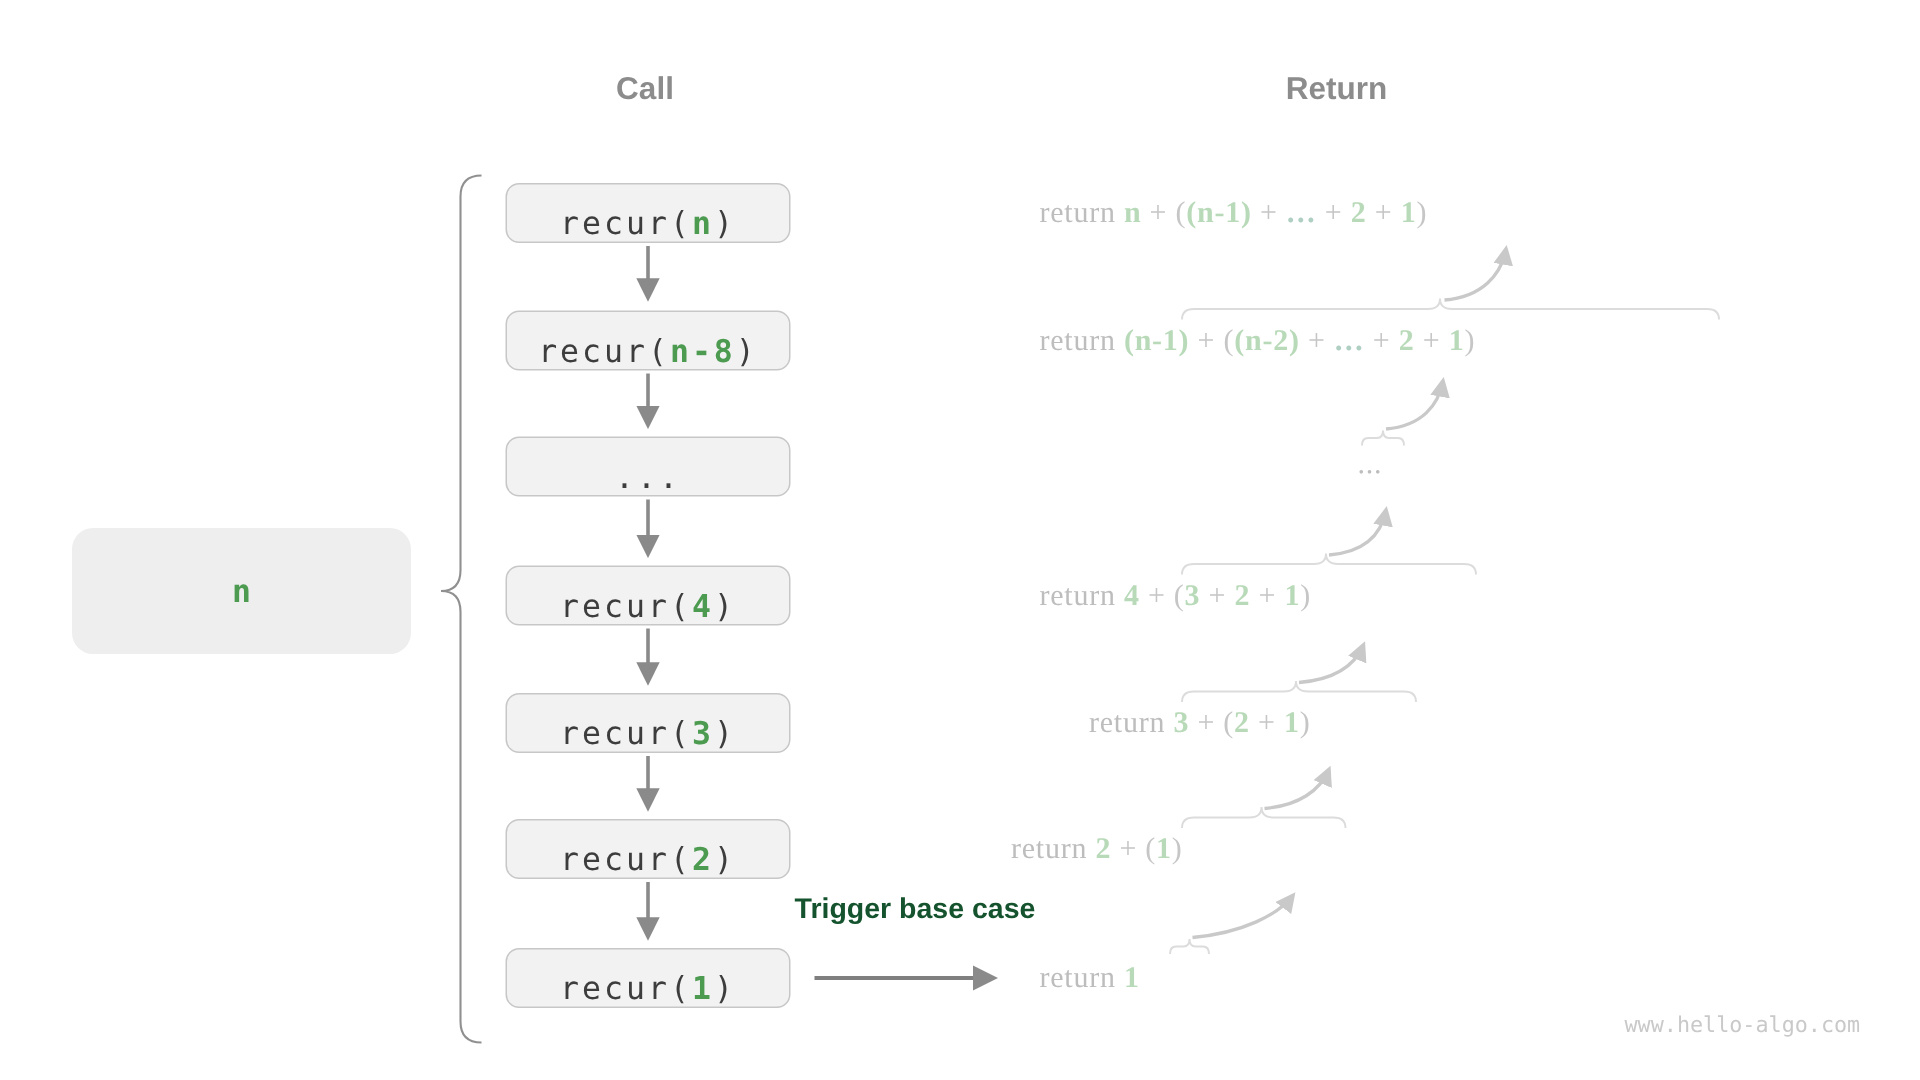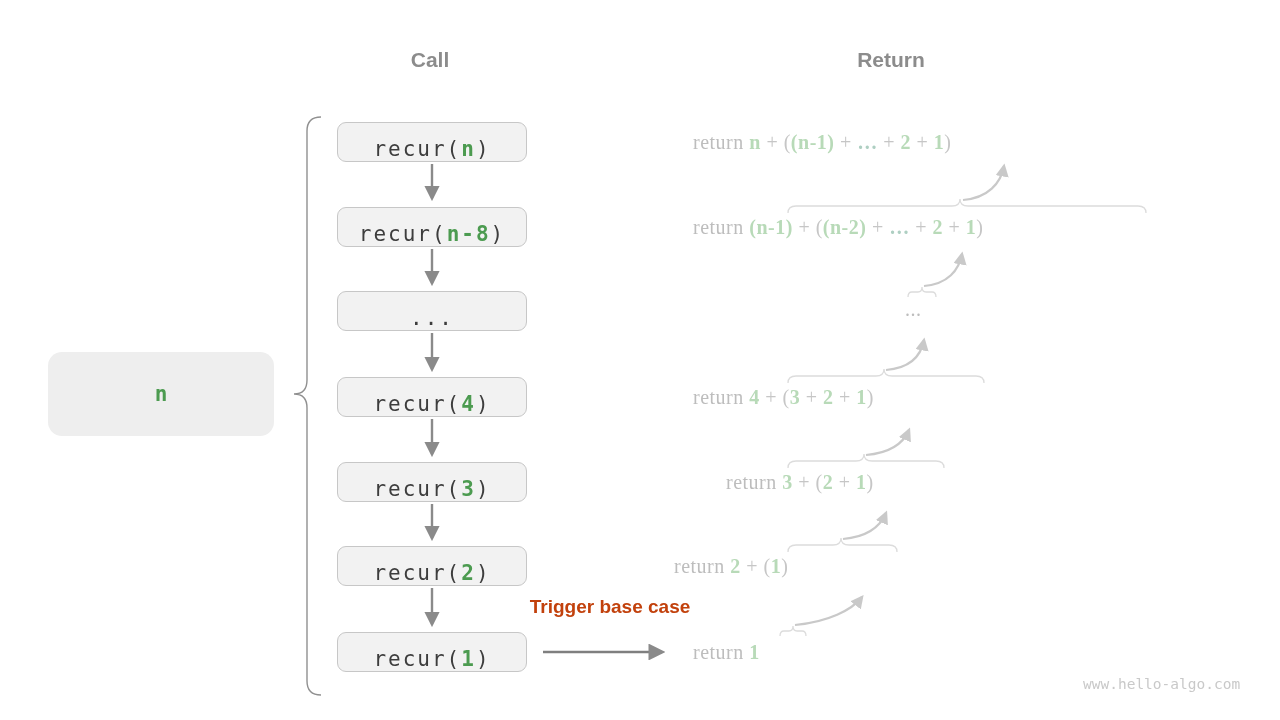--- a/index.html
+++ b/index.html
@@ -37,21 +37,21 @@
     left:48px;top:352px;width:226px;height:84px;
     background:#eeeeee;border-radius:14px;
     display:flex;flex-direction:column;align-items:center;justify-content:center;
   }
   .depth-title{font-size:20px;font-weight:bold;color:#3e3e3e;line-height:26px;}
   .depth-val{
     font-family:"DejaVu Sans Mono","Liberation Mono",monospace;
     font-size:21px;font-weight:bold;color:#4c9b50;line-height:26px;
   }
   .trigger{
-    font-size:19px;font-weight:bold;color:#c2410c;
+    font-size:19px;font-weight:bold;color:#14532d;
     transform:translateX(-50%);white-space:nowrap;
   }
   .watermark{
     font-family:"DejaVu Sans Mono","Liberation Mono",monospace;
     font-size:14.5px;color:#c9c9c9;white-space:nowrap;
   }
   svg{position:absolute;left:0;top:0;}
 </style>
 </head>
 <body>

